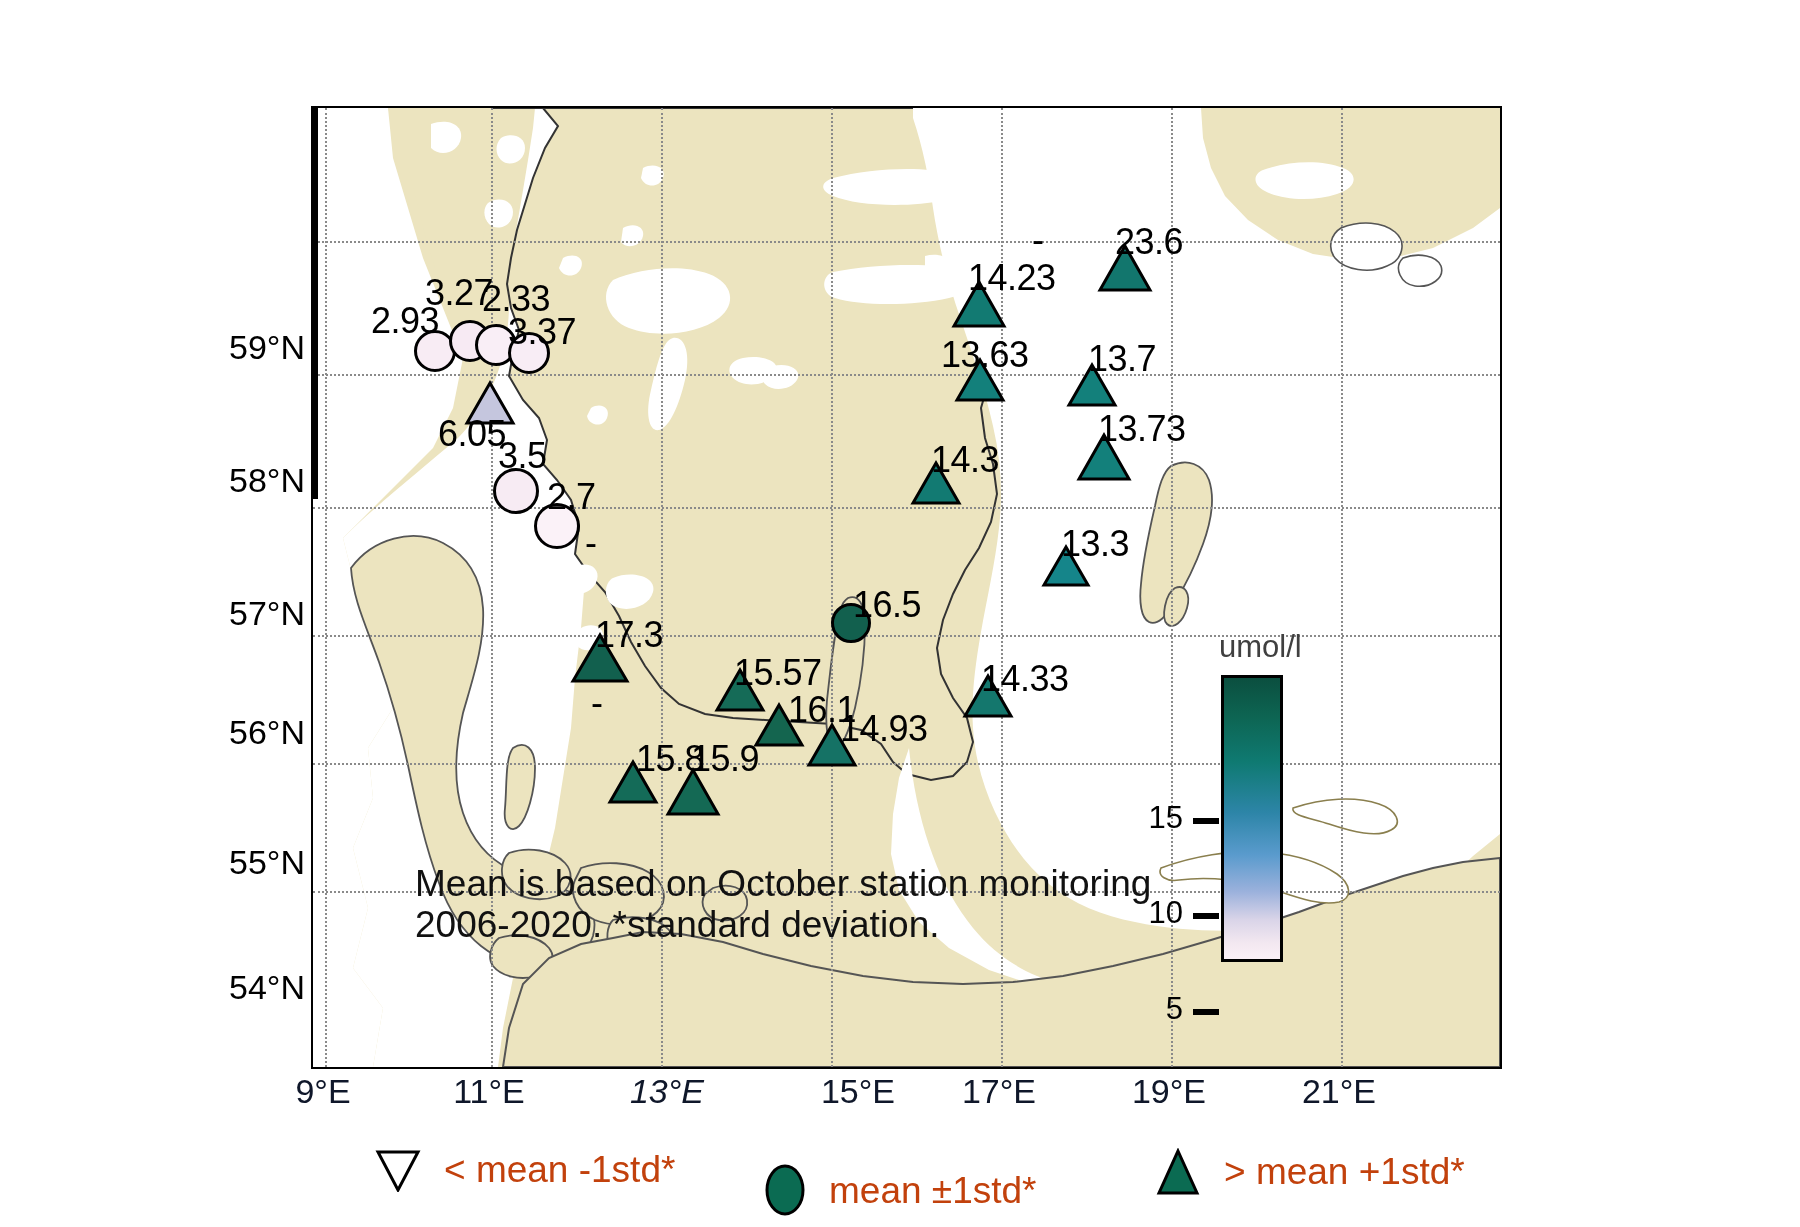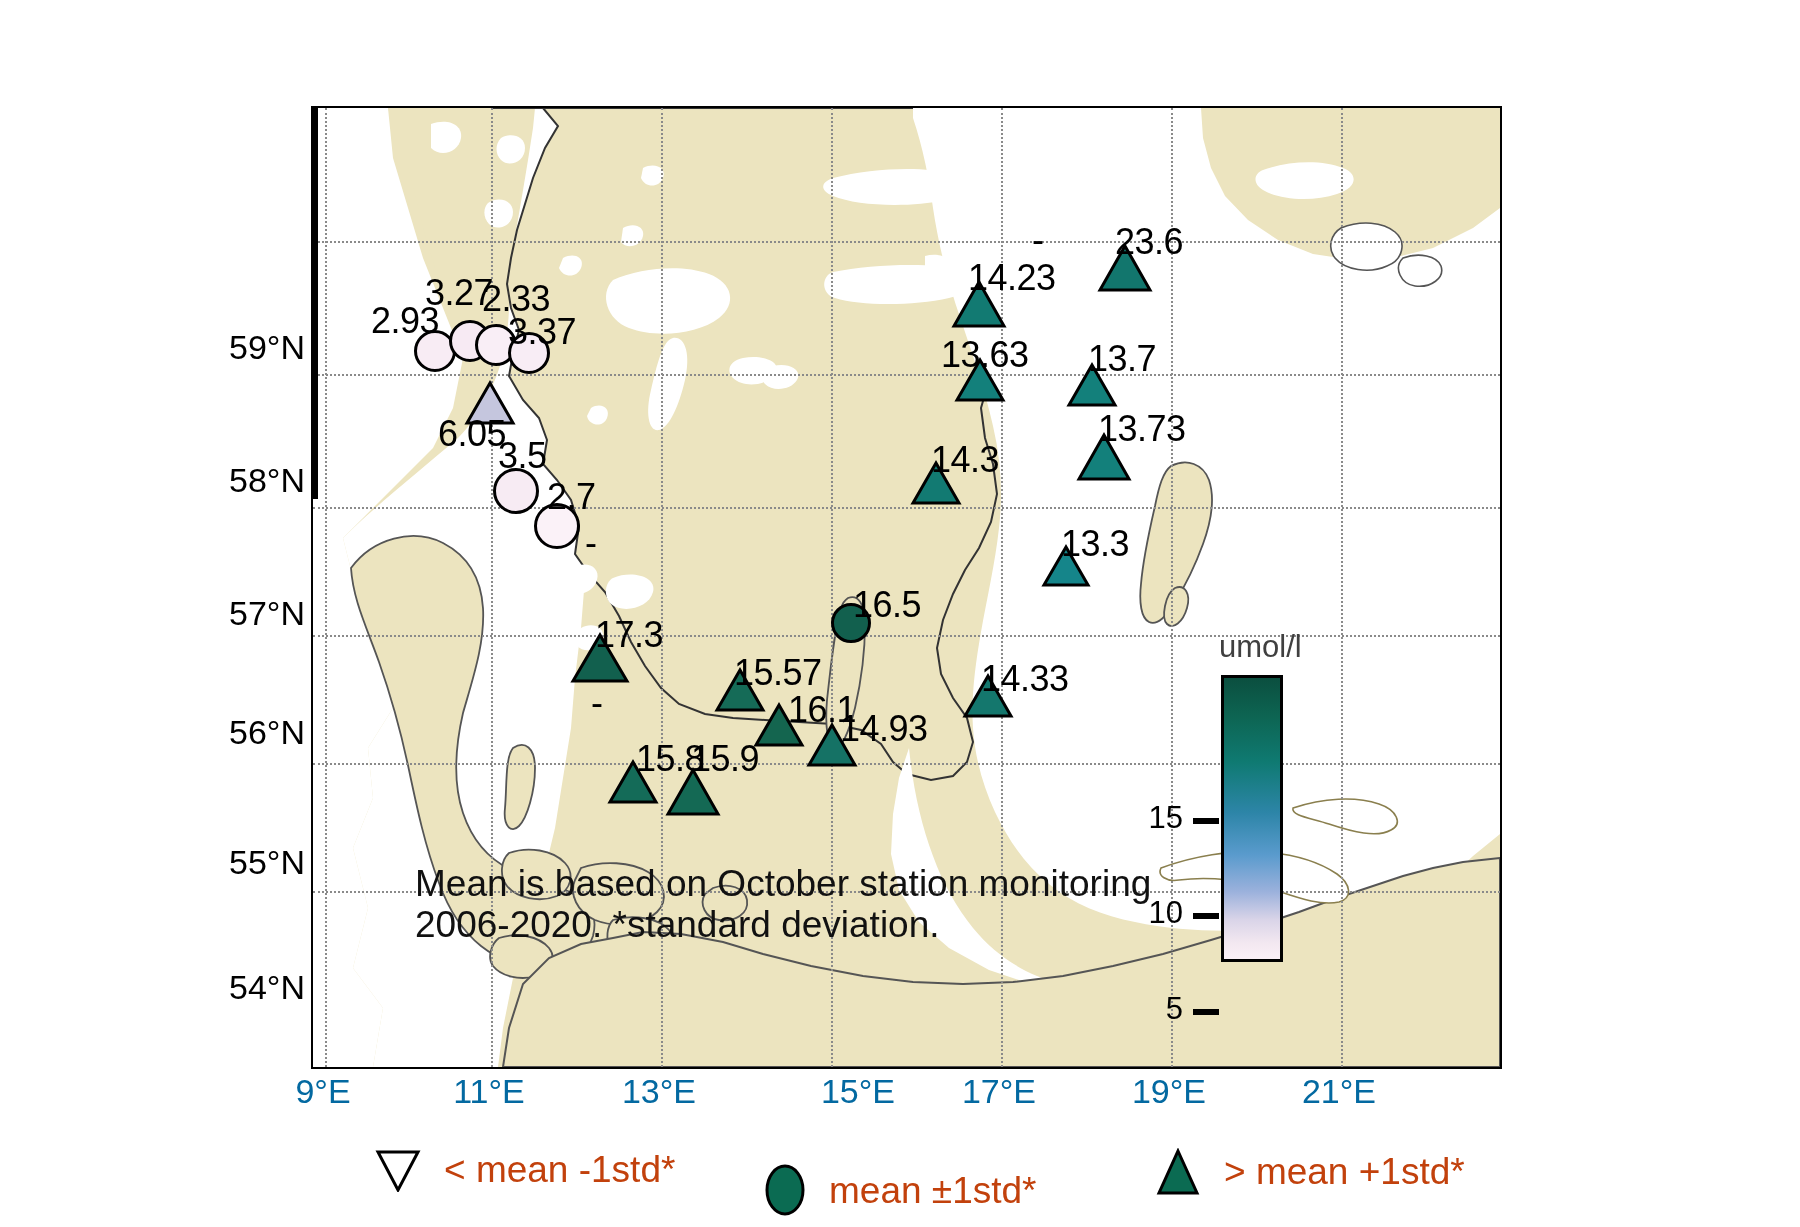--- a/index.html
+++ b/index.html
@@ -15,21 +15,21 @@
 
   
   .gl{position:absolute;background:transparent;}
   .gl-v{width:0;border-left:2px dotted #8a8a8a;}
   .gl-h{height:0;border-top:2px dotted #8a8a8a;}
 
   
   .ytick{position:absolute;right:0;font-size:34px;color:#000;white-space:nowrap;text-align:right;}
   .ytick-wrap{position:absolute;left:0px;top:106px;width:305px;height:963px;text-decoration:underline;}
   .xtick-wrap{position:absolute;left:311px;top:1072px;width:1191px;height:60px;}
-  .xtick{position:absolute;font-size:34px;color:#0369a1;white-space:nowrap;transform:translateX(-50%);}
+  .xtick{position:absolute;font-size:34px;color:#0f172a;white-space:nowrap;transform:translateX(-50%);}
 
   
   .mk{position:absolute;}
   .circ{border-radius:50%;border:3px solid #000;box-sizing:border-box;}
   .tri-svg{display:block;overflow:visible;}
   .mlabel{position:absolute;font-size:36px;color:#000;white-space:nowrap;letter-spacing:-0.5px;}
 
   .dash{position:absolute;font-size:36px;color:#000;}
 
   
@@ -66,21 +66,21 @@
     <div class="ytick" style="top:355px;width:290px">58°N</div>
     <div class="ytick" style="top:488px;width:290px">57°N</div>
     <div class="ytick" style="top:607px;width:290px">56°N</div>
     <div class="ytick" style="top:737px;width:290px">55°N</div>
     <div class="ytick" style="top:862px;width:290px">54°N</div>
   </div>
 
   <div class="xtick-wrap">
     <div class="xtick" style="left:12px;">9°E</div>
     <div class="xtick" style="left:178px;">11°E</div>
-    <div class="xtick" style="left:348px;">13°E</div>
+    <div class="xtick" style="left:356px;font-style:italic;">13°E</div>
     <div class="xtick" style="left:547px;text-align:right;">15°E</div>
     <div class="xtick" style="left:688px;">17°E</div>
     <div class="xtick" style="left:858px;">19°E</div>
     <div class="xtick" style="left:1028px;">21°E</div>
   </div>
 
   <div class="map-frame">
 
     <svg width="1187" height="959" viewBox="0 0 1187 959" style="position:absolute;left:0;top:0;">
       <rect x="0" y="0" width="1187" height="959" fill="#ece4bf"></rect>

